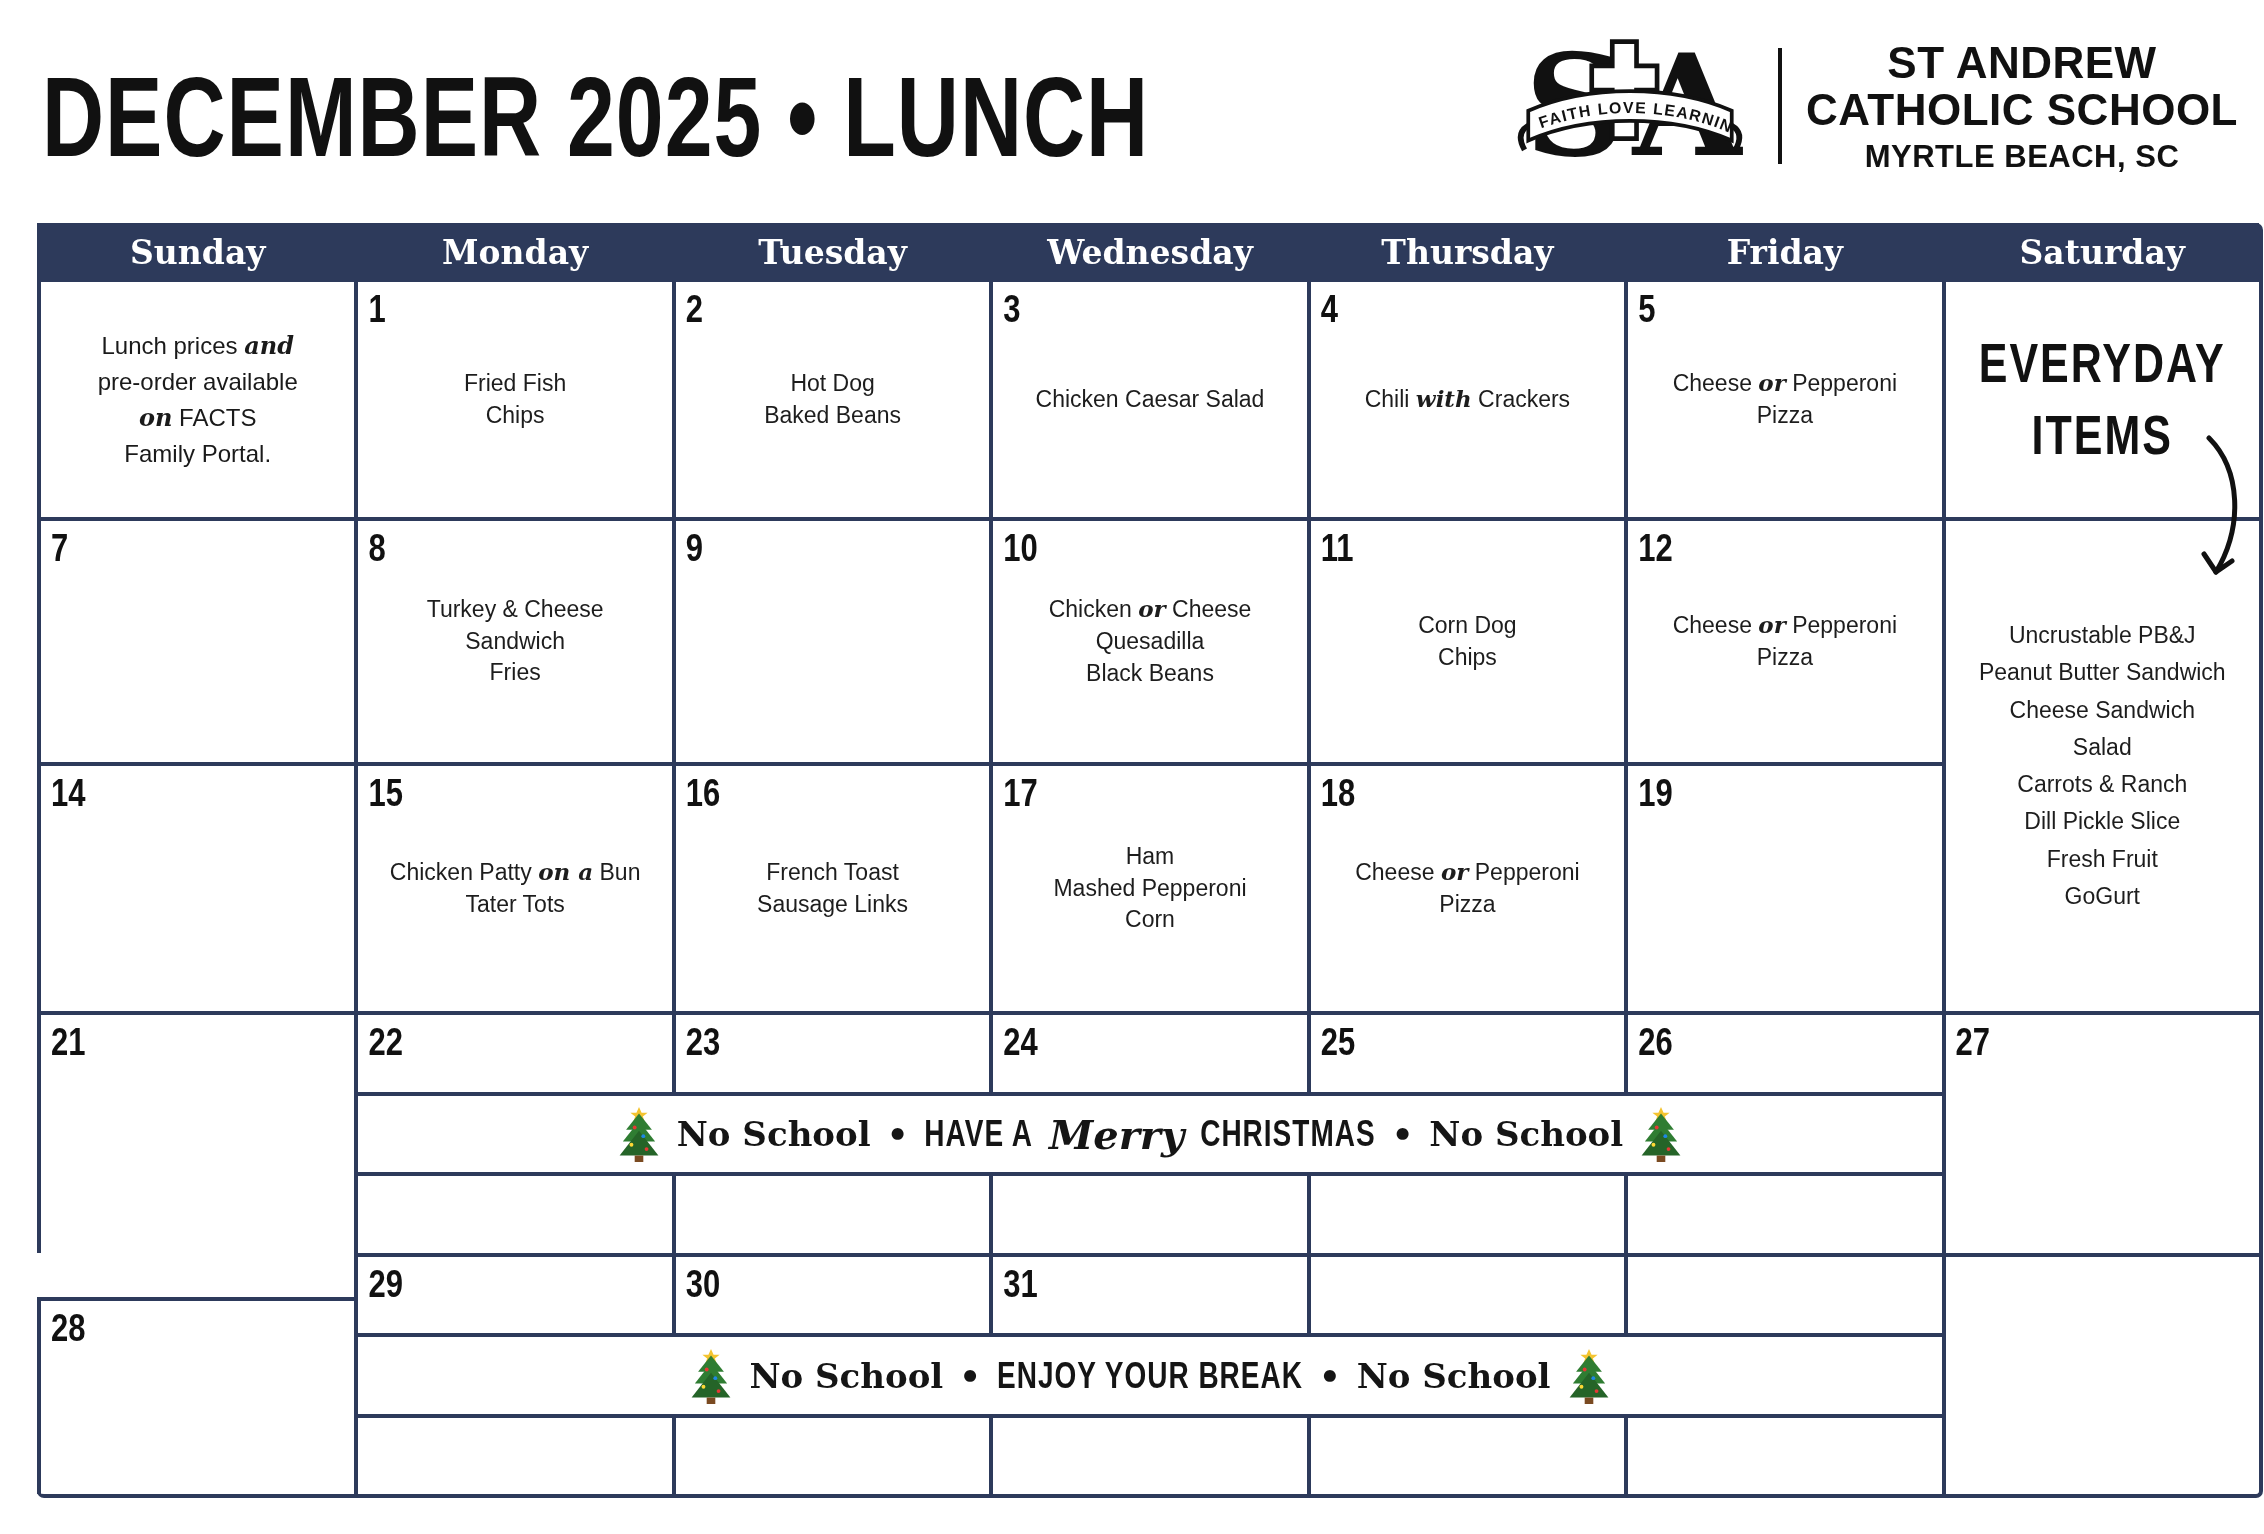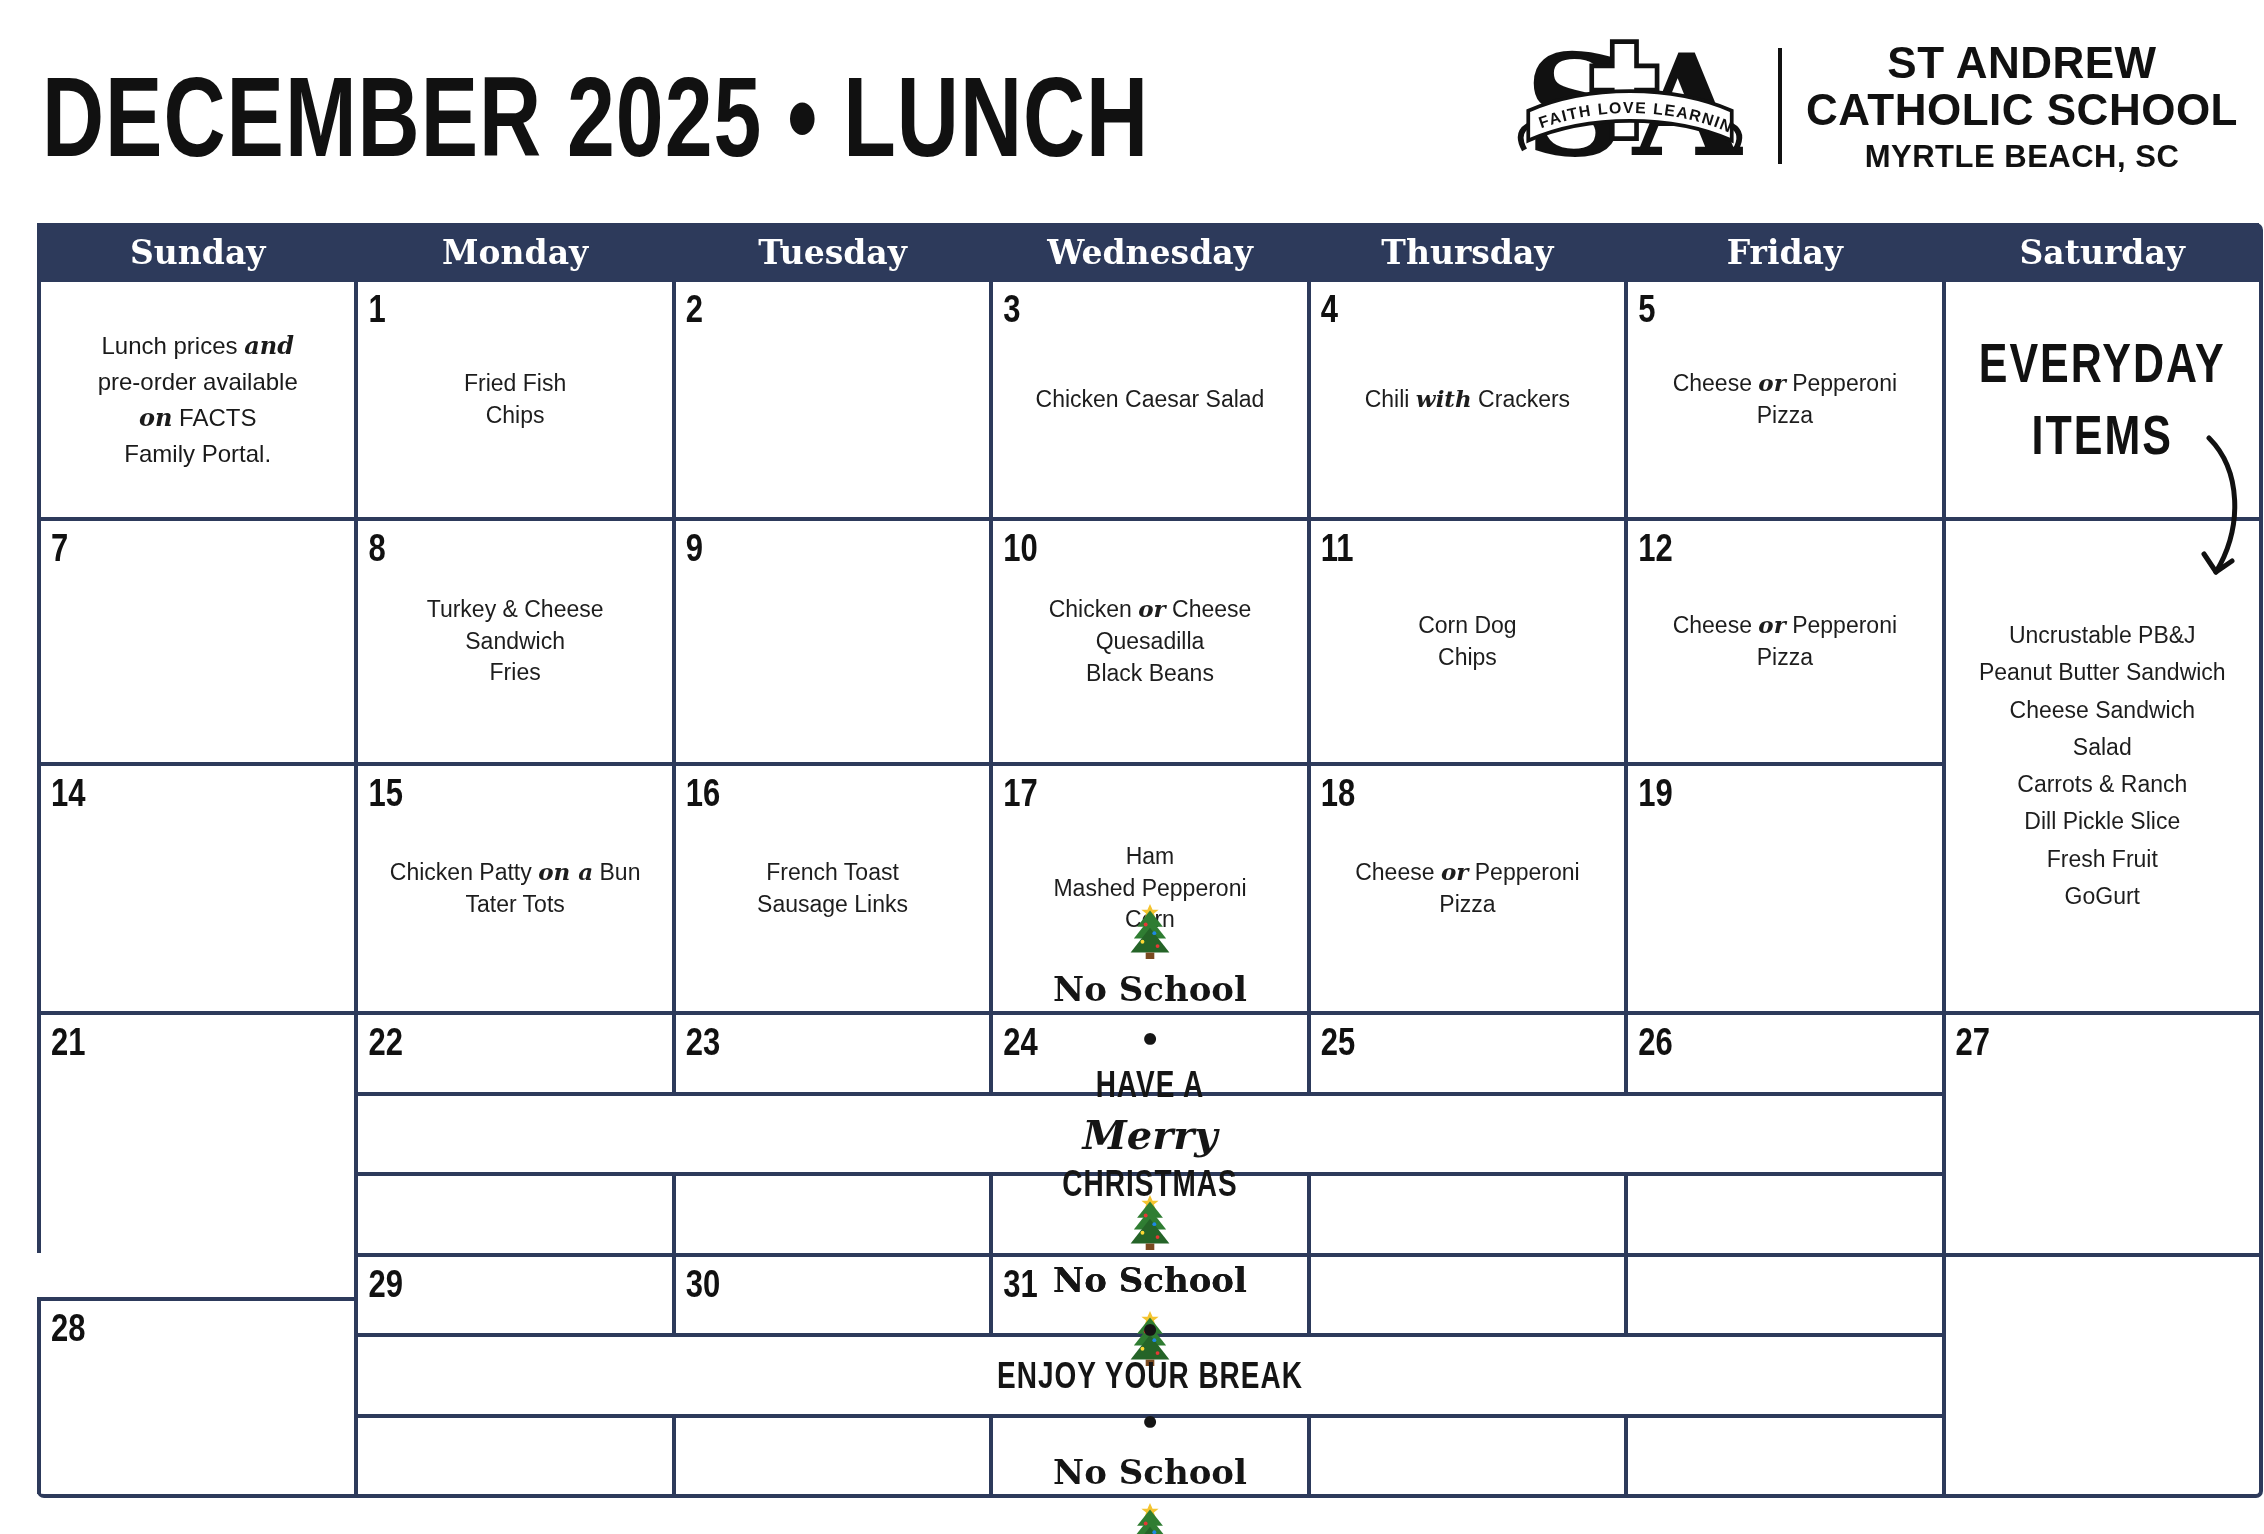--- a/index.html
+++ b/index.html
@@ -37,21 +37,21 @@
   .seg-italic{font-style:italic;font-size:23px;}
   .l19 .meal{line-height:1.45;}
 
   
   .ev-title{width:100%;text-align:center;font-weight:700;font-size:43px;letter-spacing:2px;
             transform:scaleY(1.3);line-height:1.28;color:#111;}
   .ev-arrow{position:absolute;right:10px;top:150px;width:60px;height:160px;z-index:5;}
   .ev-list{width:100%;text-align:center;font-size:23px;line-height:1.62;color:#1d1d1d;}
 
   
-  .banner-row{display:flex;align-items:center;justify-content:center;gap:10px;width:100%;z-index:2;flex-direction:column;}
+  .banner-row{display:flex;align-items:center;justify-content:center;gap:16px;width:100%;z-index:2;}
   .seg-serif{font-family:"DejaVu Serif",serif;font-weight:700;font-size:34px;white-space:nowrap;}
   .seg-dot{font-family:"DejaVu Serif",serif;font-weight:700;font-size:34px;}
   .seg-caps{font-weight:700;font-size:28px;letter-spacing:1px;transform:scaleY(1.35);
             display:inline-block;white-space:nowrap;}
   .seg-bscript{font-family:"DejaVu Serif",serif;font-style:italic;font-weight:700;font-size:40px;}
   .tree{width:44px;height:56px;flex:none;}
 </style>
 </head>
 <body>
 
@@ -100,20 +100,24 @@
       </div>
       <div class="cell" style="grid-area: 2 / 2 / span 1 / span 1;">
         <span class="day-num">1</span>
         <div class="meal">
           <div><span>Fried Fish</span></div>
           <div><span>Chips</span></div>
         </div>
       </div>
       <div class="cell" style="grid-area: 2 / 3 / span 1 / span 1;">
         <span class="day-num">2</span>
+        <div class="meal">
+          <div><span>Hot Dog</span></div>
+          <div><span>Baked Beans</span></div>
+        </div>
       </div>
       <div class="cell" style="grid-area: 2 / 4 / span 1 / span 1;">
         <span class="day-num">3</span>
         <div class="meal">
           <div><span>Chicken Caesar Salad</span></div>
         </div>
       </div>
       <div class="cell" style="grid-area: 2 / 5 / span 1 / span 1;">
         <span class="day-num">4</span>
         <div class="meal">

